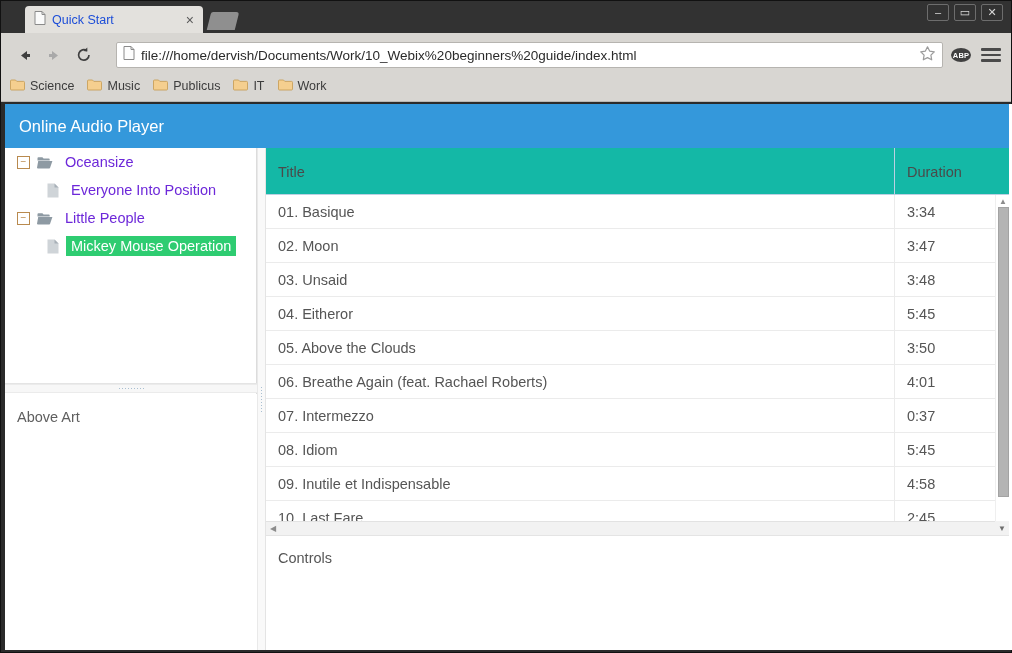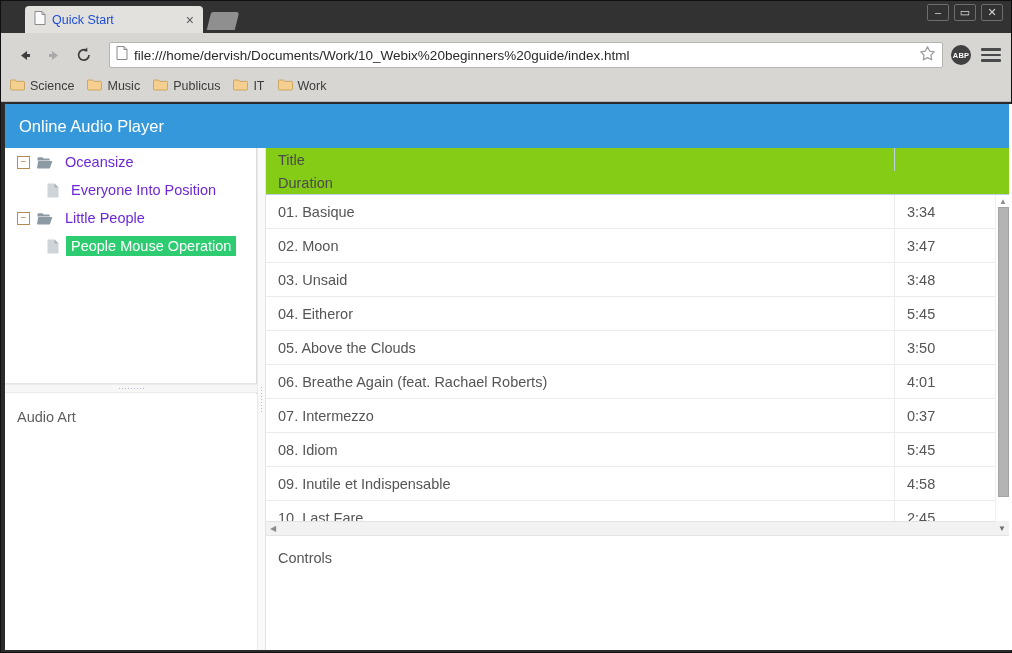--- a/index.html
+++ b/index.html
@@ -69,34 +69,34 @@
     display: flex; align-items: center;
     padding: 0 10px;
   }
   .nav-btn {
     width: 26px; height: 26px; margin-right: 4px;
     display: flex; align-items: center; justify-content: center;
     cursor: pointer; color: #3f3f3f;
   }
   .nav-btn.disabled { color: #a9a9a9; }
   #urlbar {
-    flex: 1 1 auto; height: 26px; margin-left: 8px; margin-right: 8px;
+    flex: 1 1 auto; height: 26px; margin-left: 15px; margin-right: 8px;
     background: #ffffff; border: 1px solid #b6b4b0; border-radius: 2px;
     display: flex; align-items: center; padding: 0 6px;
   }
   #urlbar .page-icon { flex: 0 0 auto; margin-right: 6px; }
   #url-text {
     flex: 1 1 auto; font-size: 13.5px; color: #2a2a2a;
     white-space: nowrap; overflow: hidden;
     font-family: "Liberation Sans", sans-serif;
     border: none; outline: none; background: transparent;
   }
   #star-icon { flex: 0 0 auto; cursor: pointer; }
   #abp-icon {
-    width: 20px; height: 20px; border-radius: 50%;
+    width: 20px; height: 14px; border-radius: 50%;
     background: #404040; color: #fff;
     font-size: 7.5px; font-weight: bold;
     display: flex; align-items: center; justify-content: center;
     margin-right: 10px; cursor: pointer;
     letter-spacing: .2px;
   }
   #menu-icon { width: 20px; cursor: pointer; }
   #menu-icon span {
     display: block; height: 2.5px; background: #4a4a4a; margin: 3px 0;
     border-radius: 1px;
@@ -225,24 +225,23 @@
   }
 
   
   #datatable {
     position: absolute; left: 0; top: 0; width: 743px; height: 388px;
     overflow: hidden;
     border-bottom: 1px solid #e4e4e4;
   }
   #dt-header {
     position: absolute; left: 0; top: 0; width: 743px; height: 47px;
-    background: #84cc16;
+    background: #14b8a6;
     border-bottom: 1px solid #bcd0e2;
     display: flex;
-    flex-direction: column;
   }
   #dt-header .hcell {
     display: flex; align-items: center;
     font-size: 14.5px; color: #4a4a4a;
     padding-left: 12px;
     border-right: 1px solid #bcd0e2;
     height: 47px;
   }
   #dt-header .hcell.col-title { width: 629px; }
   #dt-header .hcell.col-duration { width: 100px; border-right: none; }
@@ -464,31 +463,31 @@
             <span class="tree-label">Little People</span>
           </div>
 
           <div class="tree-row level-2 selected">
             <span class="tree-icon">
               <svg width="12" height="15" viewBox="0 0 12 15">
                 <path d="M0.5 0.5 h7 l4 4 v10 h-11 z" fill="#cfd4d8"></path>
                 <path d="M7.5 0.5 v4 h4 z" fill="#a8b0b7"></path>
               </svg>
             </span>
-            <span class="tree-label">People Mouse Operation</span>
+            <span class="tree-label">Mickey Mouse Operation</span>
           </div>
 
         </div>
 
         <div id="h-resizer">
           <span class="grip"></span>
         </div>
 
         <div id="albumart-panel">
-          <div class="panel-label">Audio Art</div>
+          <div class="panel-label">Above Art</div>
         </div>
 
       </div>
 
       <div id="v-resizer">
         <span class="grip"></span>
       </div>
 
       <div id="right-col">
 

